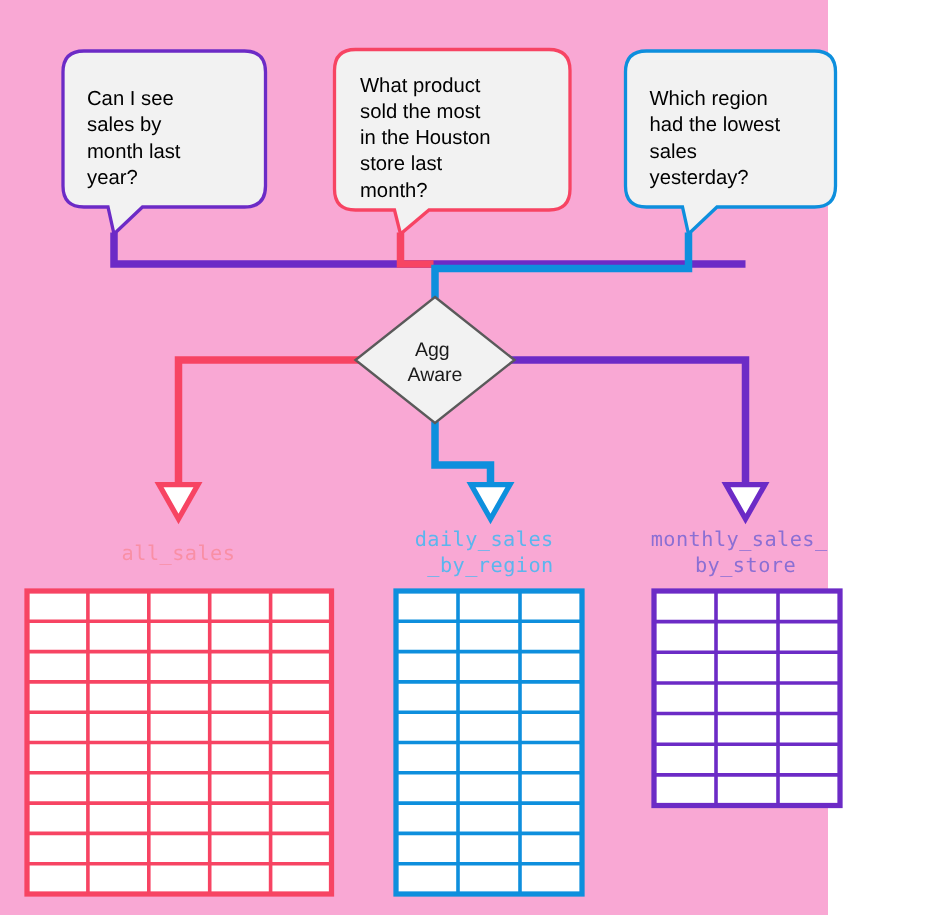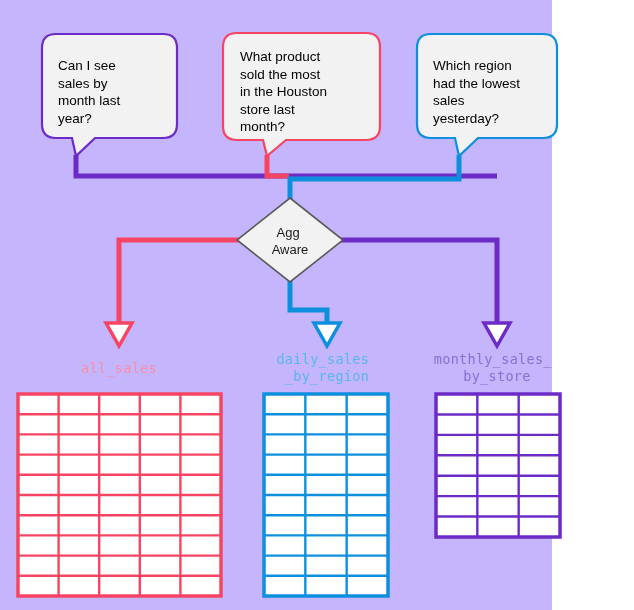--- a/index.html
+++ b/index.html
@@ -1,18 +1,18 @@
 <!DOCTYPE html>
 <html><head>
 <meta charset="utf-8">
 <style>
   html,body{margin:0;padding:0;background:#ffffff;}
   body{width:634px;height:610px;overflow:hidden;
        font-family:"Liberation Sans","DejaVu Sans",sans-serif;}
-  #stage{position:relative;width:552px;height:610px;background:#c4b5fd;}
+  #stage{position:relative;width:552px;height:610px;background:#f9a8d4;}
   svg#canvas{position:absolute;left:0;top:0;width:634px;height:610px;}
 
   .bubble-text{
     font-family:"Liberation Sans","DejaVu Sans",sans-serif;
     font-size:13.5px;
     line-height:17.5px;
     fill:#000000;
     white-space:pre;
   }
   .diamond-text{

